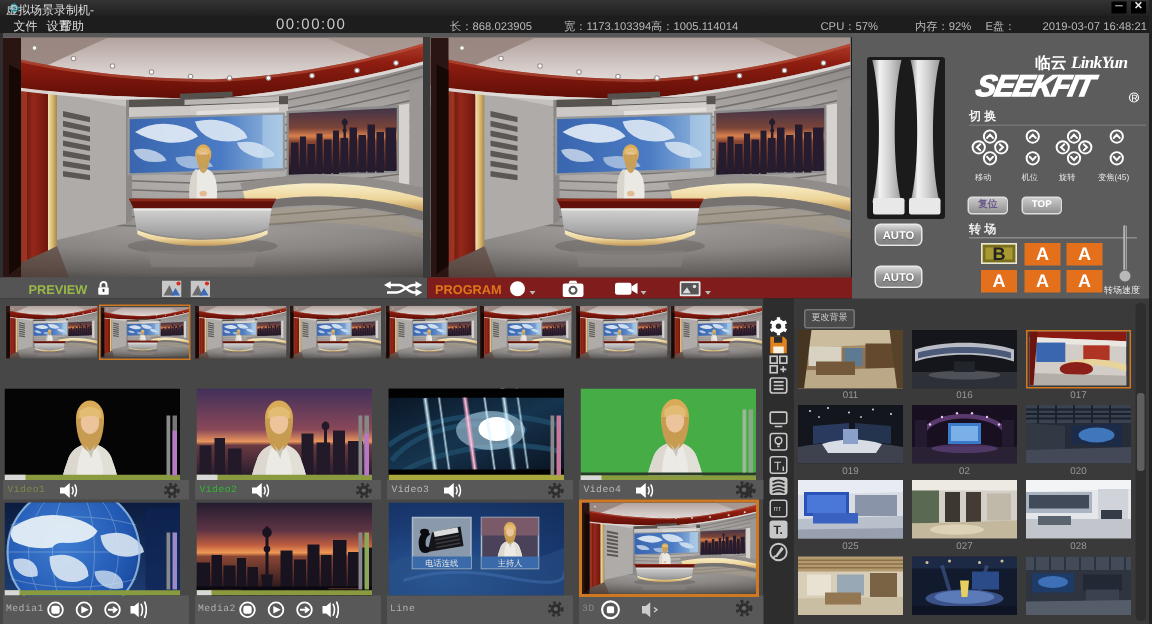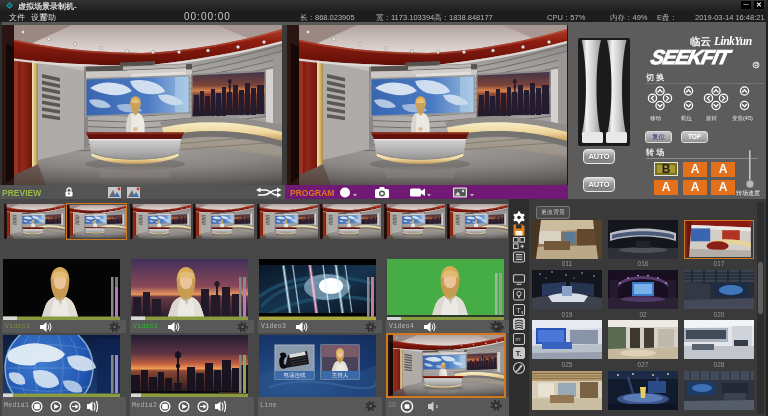--- a/index.html
+++ b/index.html
@@ -1,33 +1,33 @@
 <!DOCTYPE html>
 <html><head>
 <meta charset="utf-8">
 <style>
 html,body{margin:0;padding:0;}
 body{width:768px;height:416px;position:relative;background:#1a1a1a;font-family:"Liberation Sans",sans-serif;overflow:hidden;}
 .abs{position:absolute;}
 #titlebar{left:0;top:0;width:768px;height:11px;background:linear-gradient(#343434,#1f1f1f);}
-#titletxt{left:18px;top:1px;font-size:8px;color:#ddd;font-weight:bold;}
+#titletxt{left:4px;top:1px;font-size:8px;color:#ddd;font-weight:normal;}
 #appicon{left:5px;top:1px;width:9px;height:9px;}
 #winbtns{right:4px;top:1px;}
 .wbtn{display:inline-block;width:10px;height:8px;background:#000;color:#eee;font-size:7px;line-height:8px;text-align:center;margin-left:3px;vertical-align:top;font-weight:bold;}
 #menubar{left:0;top:11px;width:768px;height:11px;background:#1d1d1d;color:#ddd;font-size:8px;}
 .mitem{position:absolute;top:1px;}
 #timer{left:184px;top:0px;font-size:10px;color:#c8c8c8;letter-spacing:1px;font-family:"Liberation Sans",sans-serif;}
 .stat{color:#b8b8b8;font-size:7.5px;top:2px;}
 #mainstrip{left:0;top:22px;width:568px;height:3px;background:#585858;}
 #prevwrap{left:2px;top:25px;width:280px;height:160px;background:#888;}
 #progwrap{left:287px;top:25px;width:280px;height:160px;background:#888;}
 #gapbar{left:282px;top:25px;width:5px;height:160px;background:#3a3a3a;}
 #ctrlpanel{left:568px;top:22px;width:198px;height:180px;background:#5c5c5c;}
 #prevbar{left:0px;top:185px;width:285px;height:14px;background:#545454;}
-#progbar{left:285px;top:185px;width:283px;height:14px;background:#701a75;}
+#progbar{left:285px;top:185px;width:283px;height:14px;background:#7f1d1d;}
 #bottomsec{left:0;top:199px;width:509px;height:217px;background:#474747;}
 #toolbar{left:509px;top:199px;width:20px;height:217px;background:#2d2d2d;}
 #gallery{left:529px;top:199px;width:237px;height:217px;background:#3a3a3a;}
 #rightborder{left:766px;top:0;width:2px;height:416px;background:#222;}
 #leftborder{left:0;top:22px;width:2px;height:394px;background:#2e2e2e;}
 .plabel{font-weight:bold;font-size:8.5px;top:3px;letter-spacing:0;}
 .vlabel{position:absolute;font-size:6.5px;color:#b0b0b0;font-family:"Liberation Mono",monospace;letter-spacing:0.3px;}
 .thumb{position:absolute;top:203px;width:61px;height:37px;}
 .gthumb{position:absolute;width:70px;height:39px;}
 .glabel{position:absolute;width:70px;text-align:center;font-size:6.5px;color:#999;}
@@ -234,25 +234,25 @@
   </svg>
 <div class="abs" id="titletxt">虚拟场景录制机-</div>
 <div class="abs" id="winbtns"><span class="wbtn">─</span><span class="wbtn">✕</span></div>
 <div class="abs" id="menubar">
  <span class="mitem" style="left:9px">文件</span>
  <span class="mitem" style="left:31px">设置</span>
  <span class="mitem" style="left:40px">帮助</span>
  <span class="mitem" id="timer">00:00:00</span>
  <span class="mitem stat" style="left:300px">长：868.023905</span>
  <span class="mitem stat" style="left:376px">宽：1173.103394</span>
- <span class="mitem stat" style="left:434px">高：1838.848177</span>
+ <span class="mitem stat" style="left:434px">高：1005.114014</span>
  <span class="mitem stat" style="left:547px">CPU：57%</span>
- <span class="mitem stat" style="left:610px">内存：49%</span>
+ <span class="mitem stat" style="left:610px">内存：92%</span>
  <span class="mitem stat" style="left:657px">E盘：</span>
- <span class="mitem stat" style="left:695px">2019-03-14 16:48:21</span>
+ <span class="mitem stat" style="left:695px">2019-03-07 16:48:21</span>
 </div>
 <div class="abs" id="mainstrip"></div>
 <div class="abs" id="leftborder"></div>
 <div class="abs" id="prevwrap"><svg width="280" height="160">
       <use href="#studio"></use>
     </svg></div>
 <div class="abs" id="gapbar"></div>
 <div class="abs" id="progwrap"><svg width="280" height="160">
       <use href="#studio"></use>
     </svg></div>
@@ -332,21 +332,21 @@
  <div class="abs abtn" style="left:115px;top:158px">A</div>
  <div class="abs abtn" style="left:143px;top:158px">A</div>
  <svg class="abs" style="left:176px;top:126px" width="12" height="44" viewBox="0 0 12 44">
   <rect x="5" y="2" width="2" height="36" rx="1" fill="#e0e0e0"></rect>
   <rect x="5.8" y="2" width="0.7" height="36" fill="#555"></rect>
   <circle cx="6" cy="36" r="4" fill="#b8b8b8" stroke="#666" stroke-width="0.7"></circle>
  </svg>
  <div class="abs" style="left:168px;top:167px;color:#eee;font-size:6px">转场速度</div>
 </div>
 <div class="abs" id="prevbar">
- <span class="abs plabel" style="left:2px;color:#9ab849">PREVIEW</span>
+ <span class="abs plabel" style="left:19px;color:#9ab849">PREVIEW</span>
  <svg class="abs" style="left:64px;top:2px" width="10" height="10" viewBox="0 0 10 10">
       <rect x="1.5" y="4.5" width="7" height="5" rx="0.8" fill="#fff"></rect>
       <path d="M3,4.5 L3,3 A2,2 0 0 1 7,3 L7,4.5" fill="none" stroke="#fff" stroke-width="1.3"></path>
       <rect x="4.4" y="5.6" width="1.2" height="2" fill="#333"></rect>
     </svg>
  <svg class="abs picicon" style="left:108px;top:2px" width="13" height="11" viewBox="0 0 13 11">
       <rect width="13" height="11" fill="#c8c8c8"></rect>
       <path d="M1,10 L5,3 L8,10 Z" fill="#6a6a6a"></path>
       <path d="M6,10 L9,5 L12,10 Z" fill="#3a6ab8"></path>
       <circle cx="11" cy="2" r="1.4" fill="#d03020"></circle>

